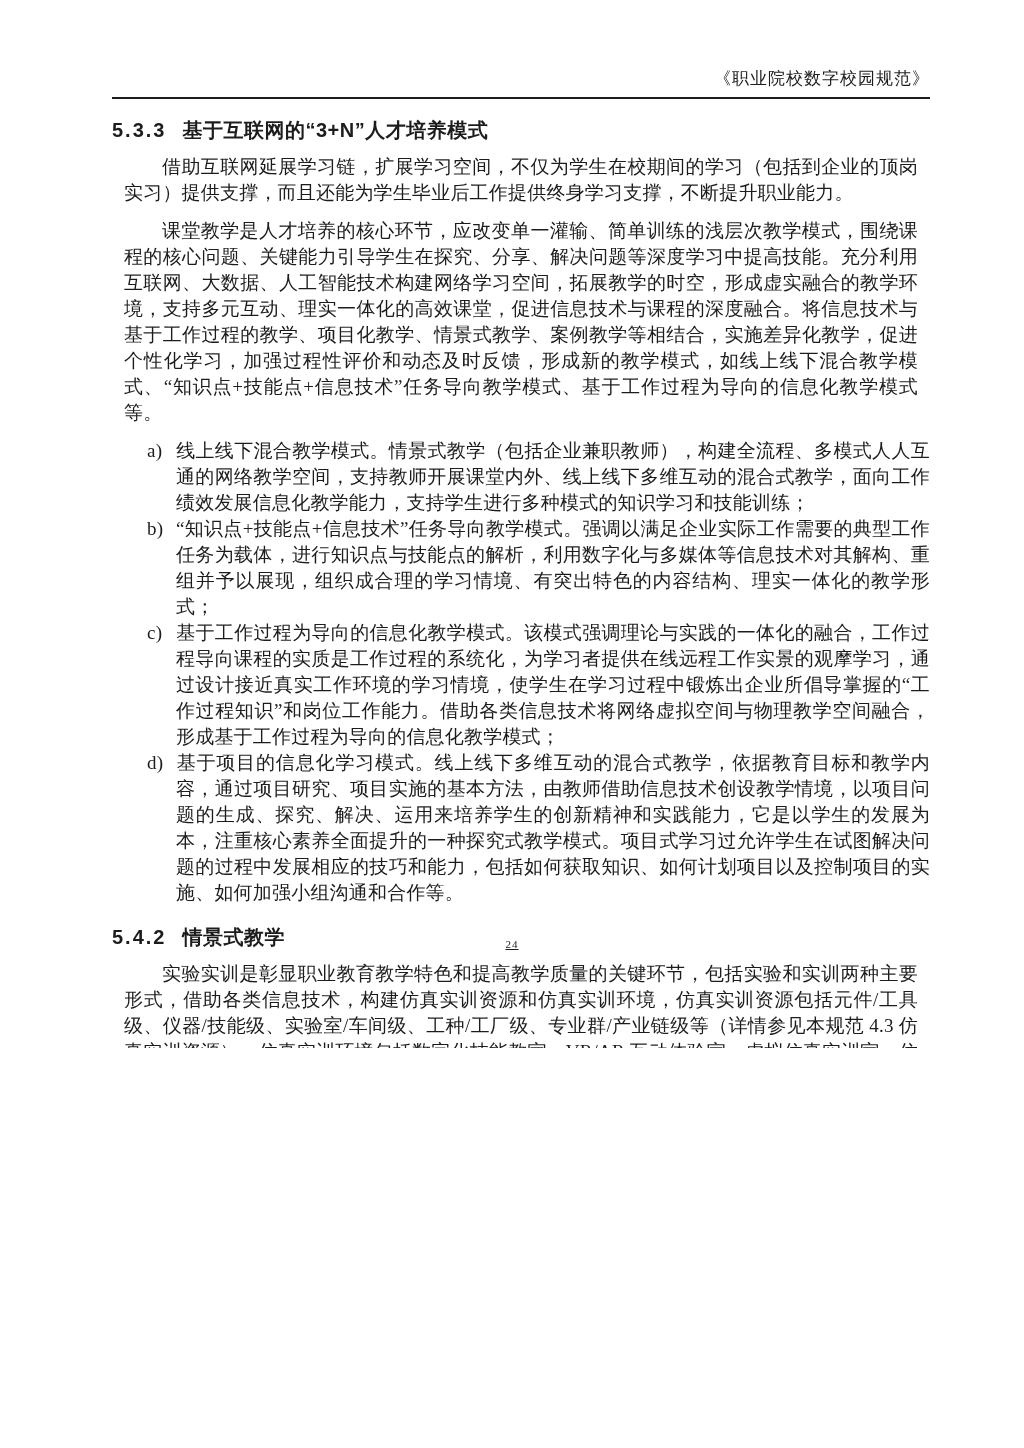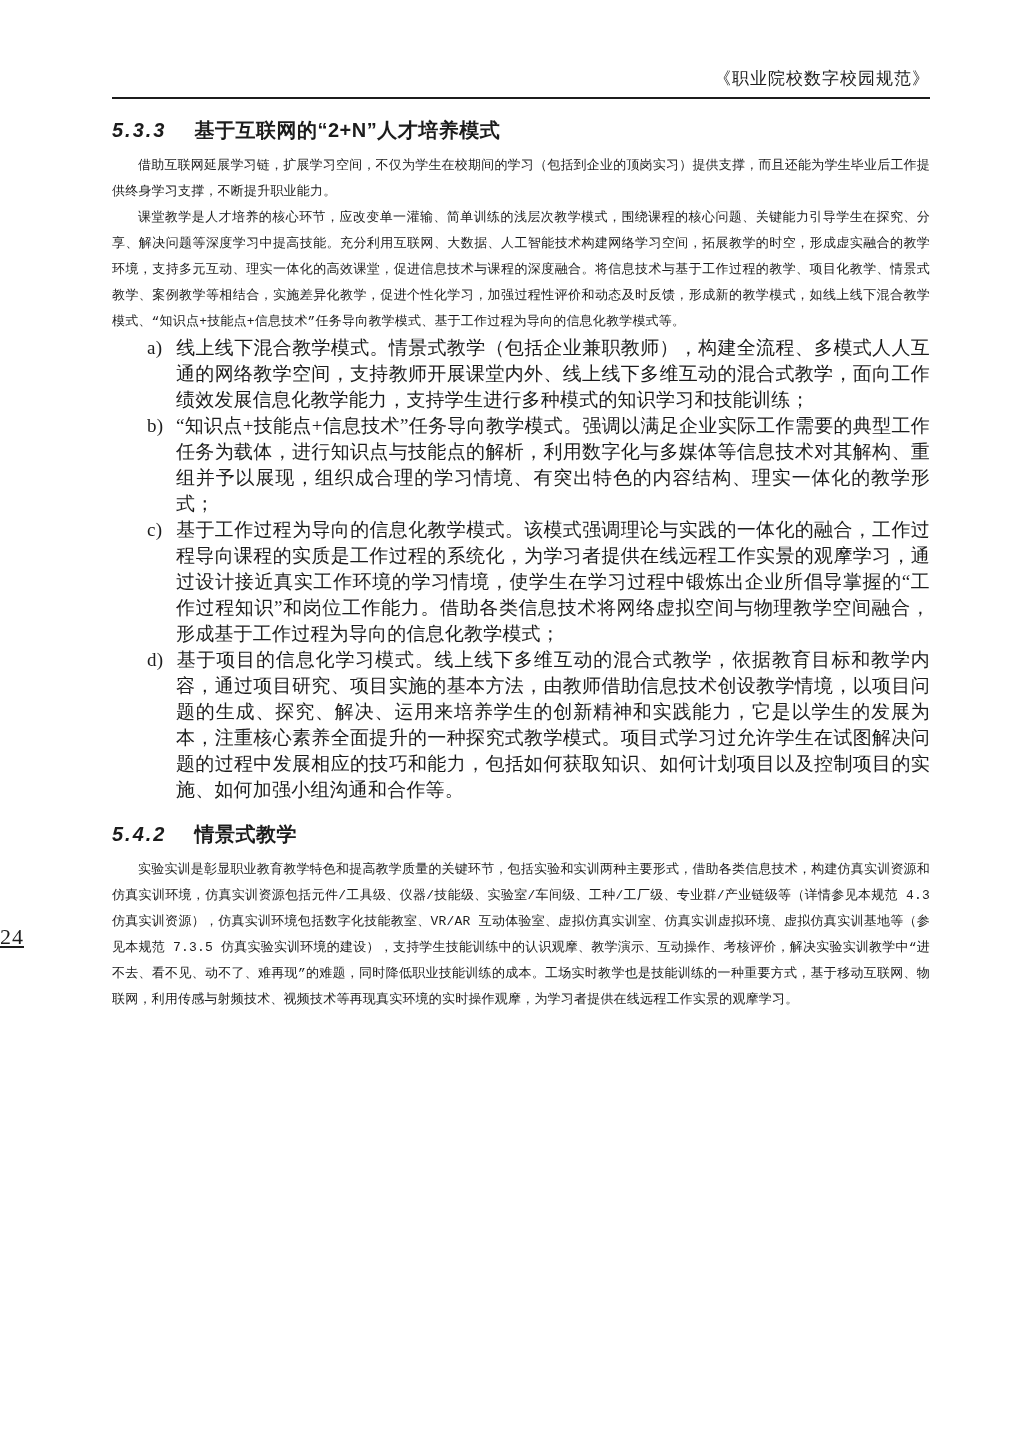--- a/index.html
+++ b/index.html
@@ -31,32 +31,30 @@
   .heading {
     font-family: "Liberation Sans", "DejaVu Sans", sans-serif;
     font-weight: 700;
     font-size: 20px;
     line-height: 24px;
     margin: 19px 0 11px 0;
     letter-spacing: 0.5px;
   }
   .heading .sec-num {
     display: inline-block;
-    margin-right: 28px;
+    margin-right: 16px;
     letter-spacing: 2px;
-    font-style: italic;
   }
   .para {
-    font-size: 13px;
+    font-size: 19px;
     line-height: 26px;
     text-align: justify;
     text-indent: 2em;
-    margin: 0;
+    margin: 12px;
     letter-spacing: 0.2px;
-    font-family: Liberation Mono, monospace;
   }
   .list {
     margin: 0;
   }
   .list-item {
     font-size: 19px;
     line-height: 26px;
     text-align: justify;
     margin: 0;
     padding-left: 64px;
@@ -66,38 +64,38 @@
   .list-item .marker {
     display: inline-block;
     width: 29px;
     text-indent: 0;
   }
   .page-number {
     position: absolute;
     bottom: 98px;
     left: 0;
     width: 100%;
-    text-align: left;
-    font-size: 22px;
+    text-align: center;
+    font-size: 11px;
     letter-spacing: 1px;
     text-decoration: underline;
   }
 </style>
 </head>
 <body>
 
 <div class="page">
   <div class="content">
 
     <div class="doc-header">
       <span>《职业院校数字校园规范》</span>
     </div>
 
     <h3 class="heading">
-      <span class="sec-num">5.3.3</span><span>基于互联网的“2+N”人才培养模式</span>
+      <span class="sec-num">5.3.3</span><span>基于互联网的“3+N”人才培养模式</span>
     </h3>
     <p class="para">借助互联网延展学习链，扩展学习空间，不仅为学生在校期间的学习（包括到企业的顶岗实习）提供支撑，而且还能为学生毕业后工作提供终身学习支撑，不断提升职业能力。</p>
 
 
     <p class="para">课堂教学是人才培养的核心环节，应改变单一灌输、简单训练的浅层次教学模式，围绕课程的核心问题、关键能力引导学生在探究、分享、解决问题等深度学习中提高技能。充分利用互联网、大数据、人工智能技术构建网络学习空间，拓展教学的时空，形成虚实融合的教学环境，支持多元互动、理实一体化的高效课堂，促进信息技术与课程的深度融合。将信息技术与基于工作过程的教学、项目化教学、情景式教学、案例教学等相结合，实施差异化教学，促进个性化学习，加强过程性评价和动态及时反馈，形成新的教学模式，如线上线下混合教学模式、“知识点+技能点+信息技术”任务导向教学模式、基于工作过程为导向的信息化教学模式等。</p>
 
     <div class="list">
       <p class="list-item">
         <span class="marker">a)</span><span>线上线下混合教学模式。情景式教学（包括企业兼职教师），构建全流程、多模式人人互通的网络教学空间，支持教师开展课堂内外、线上线下多维互动的混合式教学，面向工作绩效发展信息化教学能力，支持学生进行多种模式的知识学习和技能训练；</span>
       </p>

